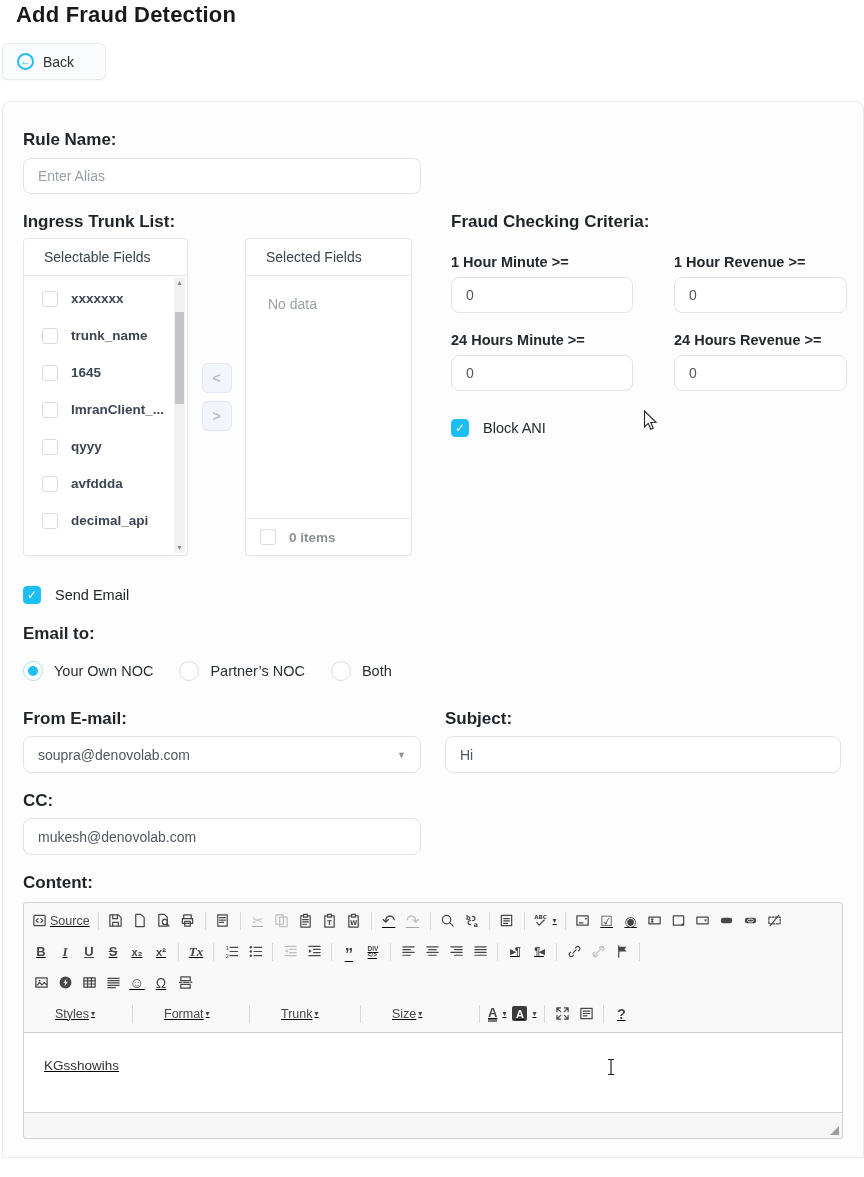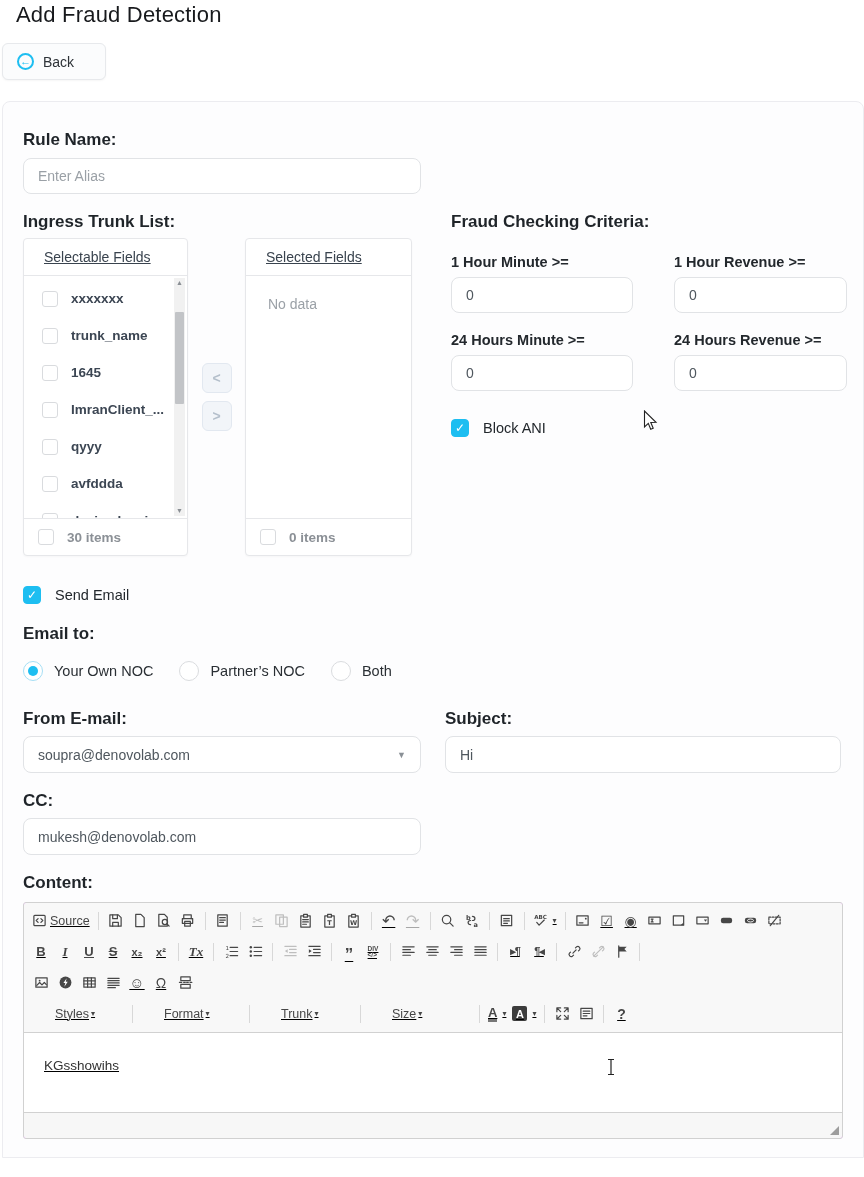--- a/index.html
+++ b/index.html
@@ -1,20 +1,20 @@
 <!DOCTYPE html>
 <html><head>
 <meta charset="utf-8">
 <style>
   * { box-sizing:border-box; margin:0; padding:0; }
   html,body { width:864px; height:1177px; background:#fff; overflow:hidden;
     font-family:"Liberation Sans", sans-serif; }
   .page { position:relative; width:864px; height:1177px; }
 
-  h1 { font-size:22px; font-weight:400; color:#17191c; padding:2px 0 0 16px; letter-spacing:.2px; }
+  h1 { font-size:22px; font-weight:700; color:#17191c; padding:2px 0 0 16px; letter-spacing:.2px; }
 
   .back { display:flex; align-items:center; gap:9px; margin:15px 0 0 2px; width:104px; height:37px;
     background:#fbfcfd; border:1px solid #e7e9ec; border-radius:6px; padding-left:14px; cursor:pointer;
     font-family:inherit; font-size:14px; color:#2e3338; box-shadow:0 1px 2px rgba(0,0,0,.04); }
   .back-ic { width:17px; height:17px; border:2px solid #1dbef1; border-radius:50%;
     display:flex; align-items:center; justify-content:center; color:#1dbef1; font-size:11px; font-weight:700; line-height:1; }
 
   .card { margin:21px 0 0 2px; border:1px solid #ececf0; border-radius:8px 8px 0 0;
     background:#fdfdfe; height:1057px; padding:28px 20px 0; overflow:hidden; }
 
@@ -29,21 +29,21 @@
 
   .mainrow { display:flex; }
   .leftcol { width:389px; margin-right:39px; }
   .leftcol > .lbl { display:block; margin-bottom:6px; }
   .transfer { display:flex; }
 
   .panel { border:1px solid #e6e7ea; border-radius:4px; background:#fff; height:318px;
     display:flex; flex-direction:column; box-shadow:0 1px 2px rgba(0,0,0,.03); }
   .panel.pl { width:165px; } .panel.pr { width:167px; }
   .phead { height:37px; flex:0 0 37px; border-bottom:1px solid #e6e7ea; display:flex; align-items:center;
-    padding-left:20px; font-size:14px; color:#39434e;text-decoration:underline; }
+    padding-left:20px; font-size:14px; color:#39434e; }
   .pbody { flex:1; position:relative; overflow:hidden; padding-top:4px; }
   .item { height:37px; display:flex; align-items:center; gap:13px; padding-left:18px; cursor:pointer; }
   .itxt { font-size:13.5px; font-weight:600; color:#3c4653; white-space:nowrap; }
   .pfoot { height:37px; flex:0 0 37px; border-top:1px solid #e6e7ea; display:flex; align-items:center;
     gap:13px; padding-left:14px; font-size:13.5px; font-weight:600; color:#8b9096; }
   .nodata { padding:16px 0 0 22px; font-size:14px; color:#9ba1a7; }
 
   .cb { width:16px; height:16px; border:1px solid #d9dbde; border-radius:3px; background:#fff; flex:0 0 16px;
     display:flex; align-items:center; justify-content:center; font-size:11px; color:#fff; cursor:pointer; }
   .cb.big { width:18px; height:18px; flex:0 0 18px; border-radius:4px; font-size:12px; }
@@ -181,24 +181,20 @@
               <div class="item">
                   <span class="cb"></span>
                   <span class="itxt">decimal_api</span>
                 </div>
               <div class="sbar">
                 <span class="sarr">▲</span>
                 <span class="sthumb"></span>
                 <span class="sarr dn">▼</span>
               </div>
             </div>
-            <div class="pfoot">
-              <span class="cb"></span>
-              <span>30 items</span>
-            </div>
           </div>
 
           <div class="tfrcol">
             <button class="tfr"><span>&lt;</span></button>
             <button class="tfr"><span>&gt;</span></button>
           </div>
 
           <div class="panel pr">
             <div class="phead">Selected Fields</div>
             <div class="pbody">

